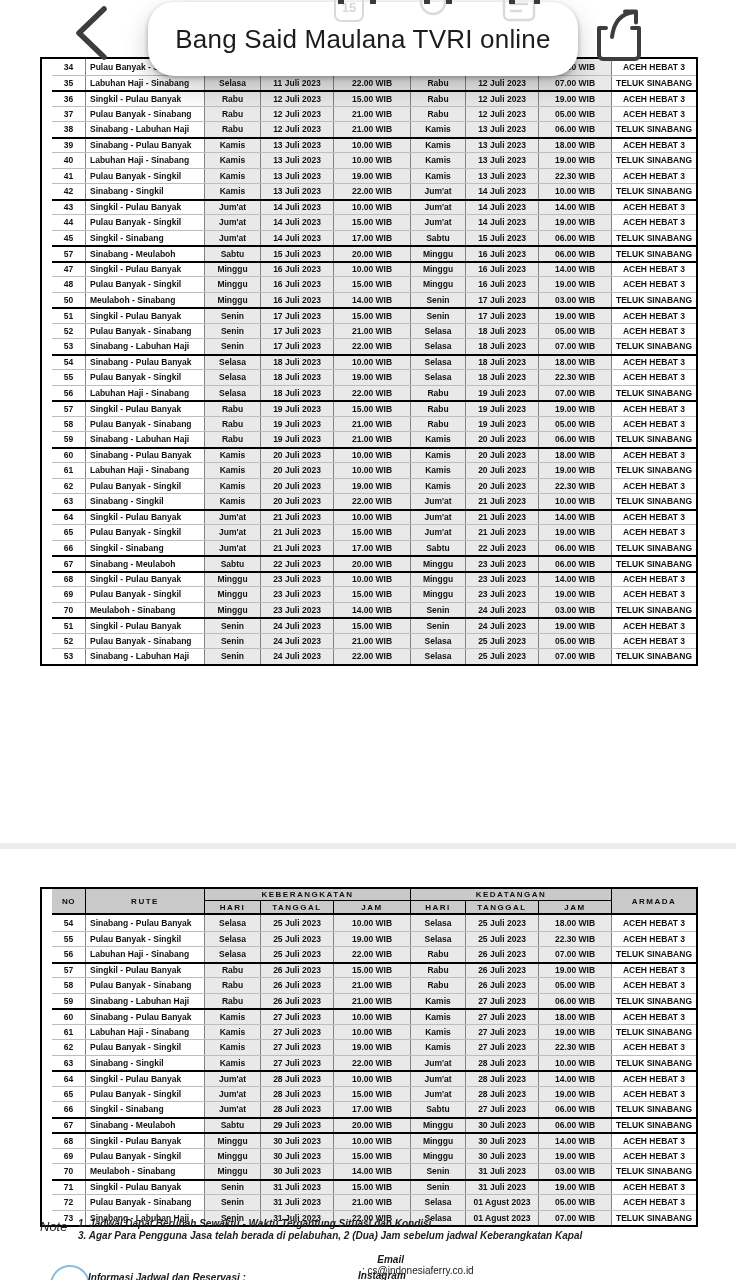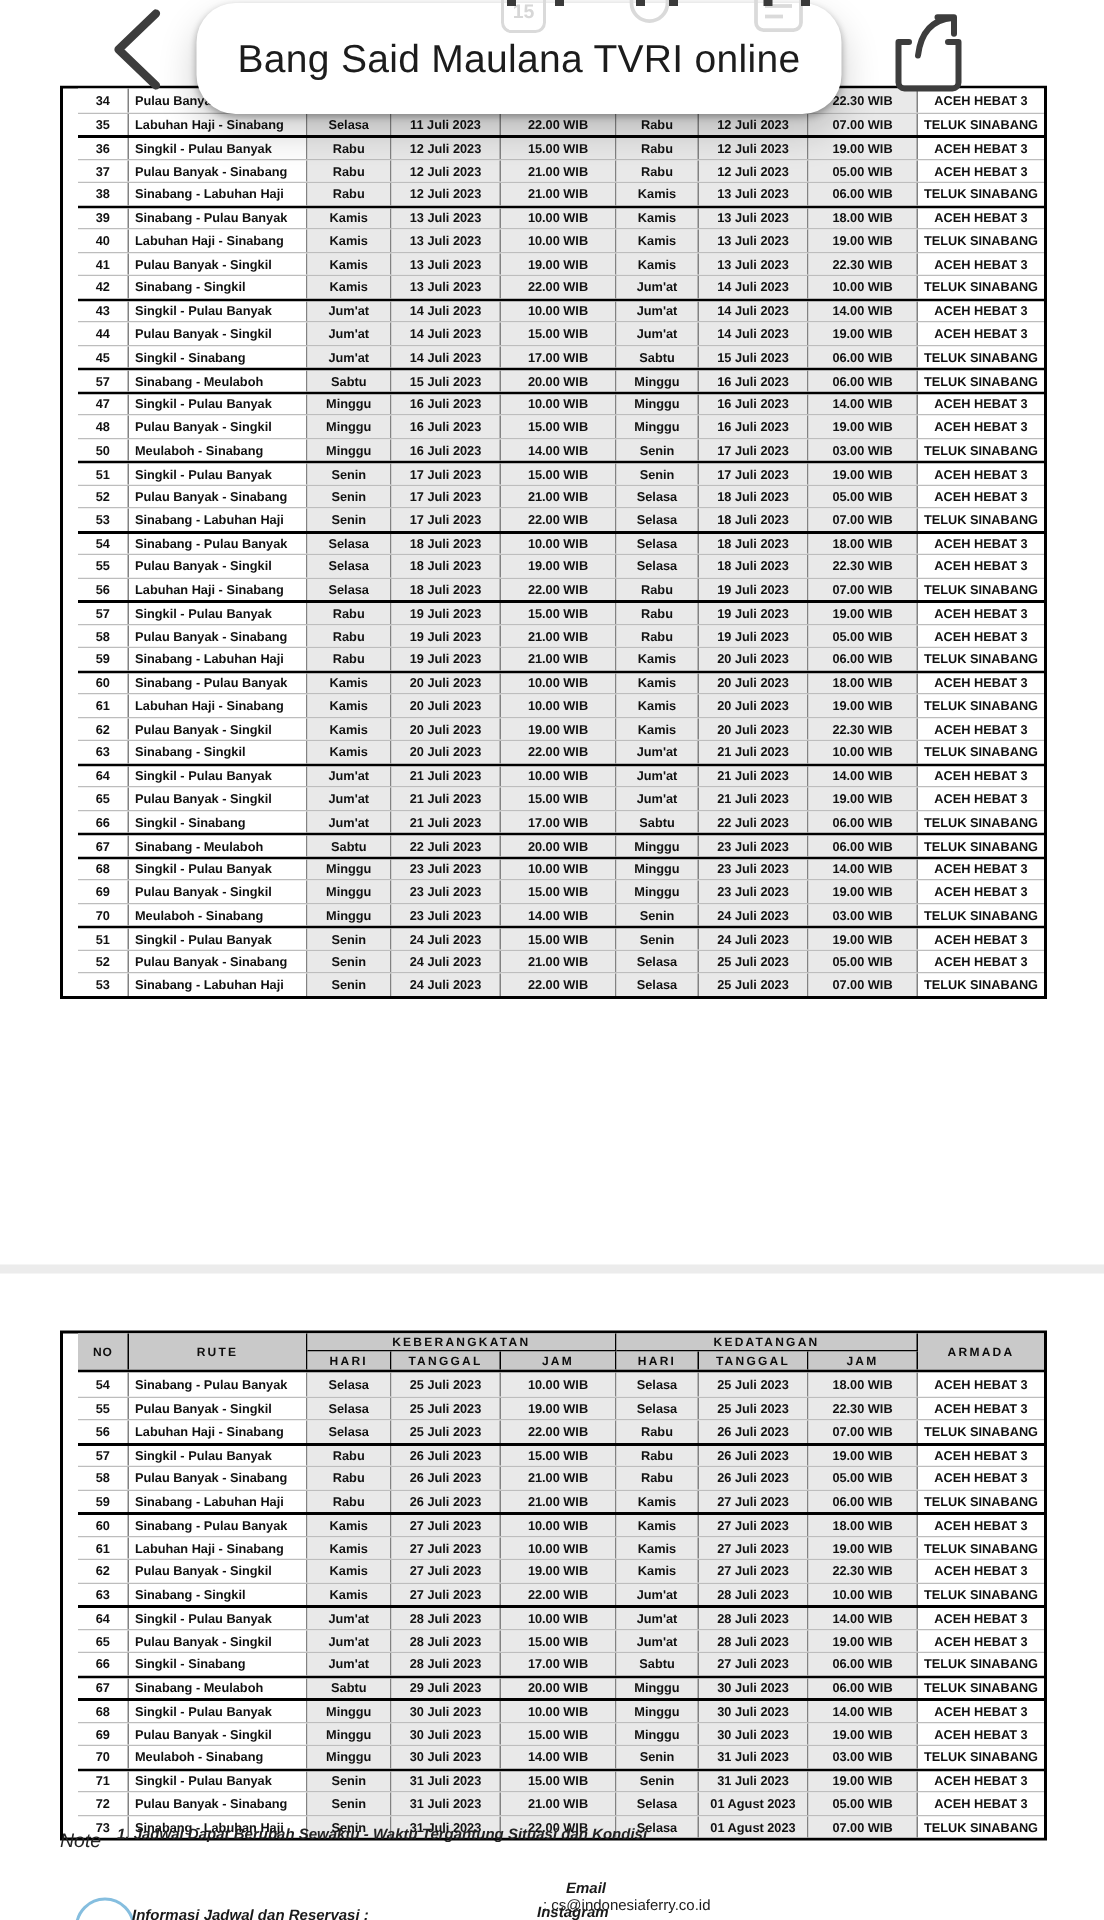--- a/index.html
+++ b/index.html
@@ -18,21 +18,21 @@
 
   
   .ghost { position:absolute; z-index:6; color:#d7d7d7; }
   .ghost-tab { left:334px; top:-8px; width:30px; height:30px; border:2.5px solid #dadada; border-radius:7px;
                display:flex; align-items:center; justify-content:center; font-size:13px; font-weight:bold; }
   .ghost-bowl { left:418px; top:-8px; }
   .ghost-card { left:502px; top:-8px; }
   .tick { position:absolute; top:0; width:6px; height:4px; background:#3a3a3a; z-index:7; }
 
   
-  .title-toast { position:absolute; left:131px; top:2px; width:430px; height:74px; background:#ffffff;
+  .title-toast { position:absolute; left:148px; top:2px; width:430px; height:74px; background:#ffffff;
                  border-radius:26px; z-index:5; display:flex; align-items:center; justify-content:center;
                  box-shadow:0 2px 5px rgba(0,0,0,.30), 0 12px 26px rgba(0,0,0,.20); }
   .title-toast span { font-size:26px; color:#1c1c1c; letter-spacing:.2px; white-space:nowrap; }
 
   
   .sched { position:absolute; left:40px; width:658px; border:2px solid #000; background:#fff;padding-left:10px; }
   .sched-1 { top:57px; }
   .sched-2 { top:875px;margin-top:12px; }
   .trow { display:grid; grid-template-columns:34px 119px 56px 73px 77px 55px 73px 73px 1fr;
           height:15.5px; border-top:1px solid #bdbdbd; }
@@ -795,20 +795,21 @@
           <div class="td c7">07.00 WIB</div>
           <div class="td c8">TELUK SINABANG</div>
         </div>
       </div>
   </div>
 
   <div class="notes">
     <div class="note-label">Note</div>
     <div class="note-items">
       <div>1. Jadwal Dapat Berubah Sewaktu - Waktu Tergantung Situasi dan Kondisi</div>
+      <div>3. Agar Para Pengguna Jasa telah berada di pelabuhan, 2 (Dua) Jam sebelum jadwal Keberangkatan Kapal</div>
     </div>
   </div>
 
   <div class="logo-ring"></div>
   <div class="info-label">Informasi Jadwal dan Reservasi :</div>
   <div class="contact-row contact-email">
     <span class="lbl">Email</span>
     <span class="val">: cs@indonesiaferry.co.id</span>
   </div>
   <div class="contact-row contact-ig">

